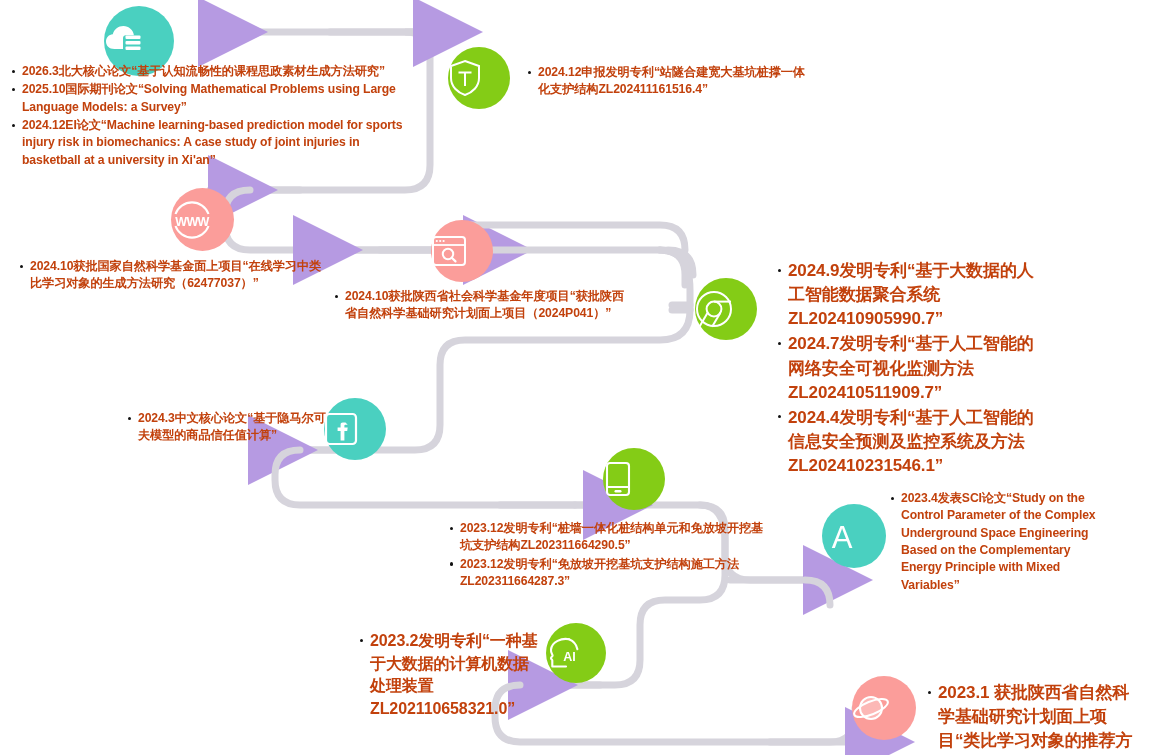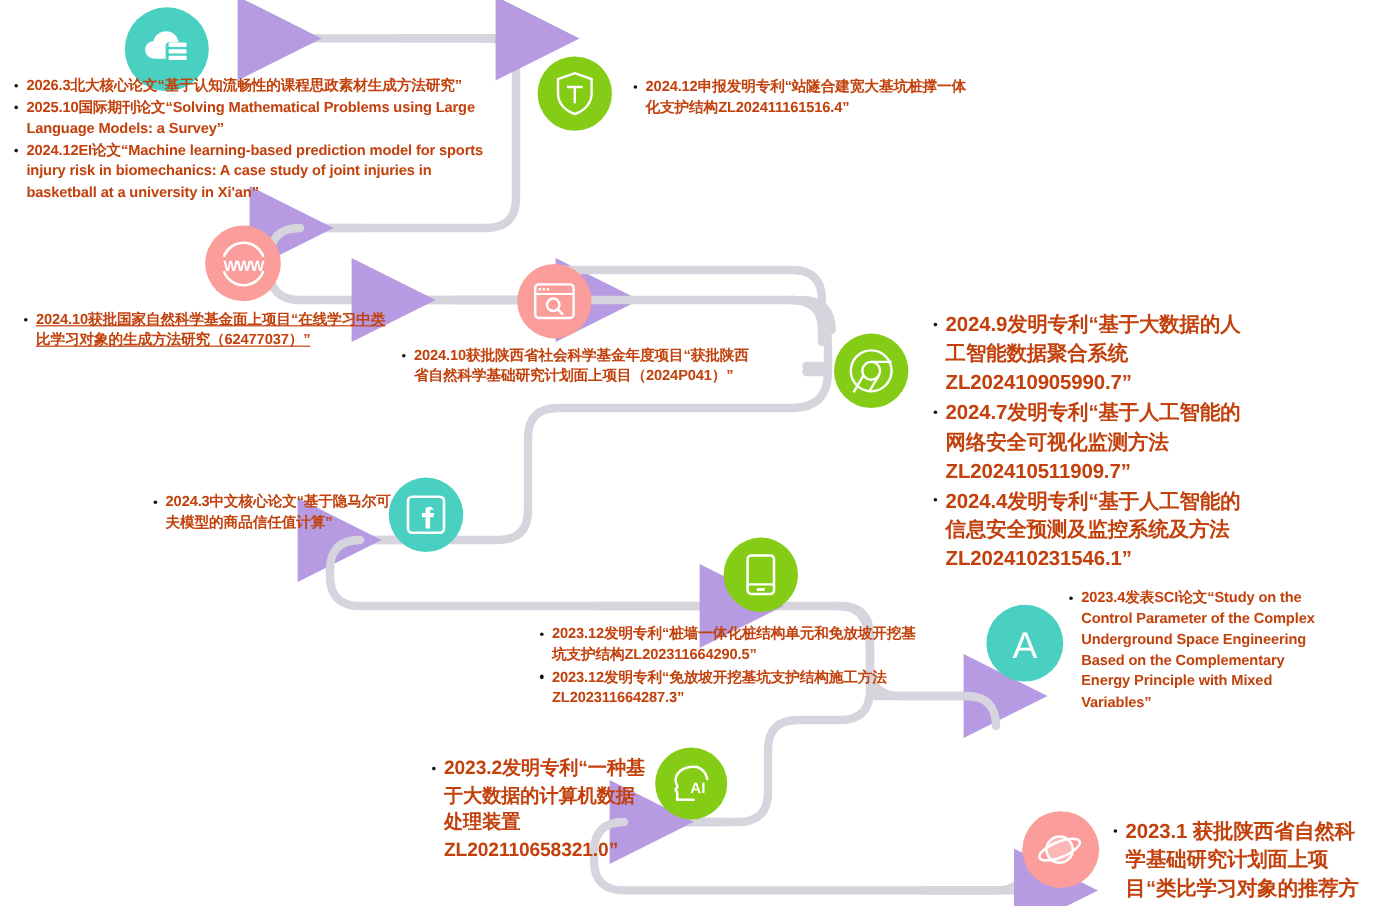--- a/index.html
+++ b/index.html
@@ -4,21 +4,21 @@
 <style>
   html,body{margin:0;padding:0;background:#ffffff;}
   body{
     font-family:"Liberation Sans","DejaVu Sans",sans-serif;
     width:1149px;height:755px;position:relative;overflow:hidden;
   }
   #stage{position:absolute;left:0;top:0;width:1149px;height:755px;}
   svg.paths{position:absolute;left:0;top:0;width:1149px;height:755px;pointer-events:none;}
   .node{
     position:absolute;border-radius:50%;
-    display:flex;align-items:center;justify-content:center;
+    display:flex;align-items:center;justify-content:flex-start;
   }
   .node svg{display:block;}
   .txt{
     position:absolute;
     font-weight:bold;
     color:#c2410c;
     line-height:1.42;
     letter-spacing:-0.1px;
   }
   .txt ul{margin:0;padding:0;list-style:none;}
@@ -185,21 +185,21 @@
       <li>2024.12EI论文“Machine learning-based prediction model for sports injury risk in biomechanics: A case study of joint injuries in basketball at a university in Xi'an”</li>
     </ul>
   </div>
 
   <div class="txt" style="left:528px;top:64px;width:280px;font-size:12.2px;">
     <ul>
       <li>2024.12申报发明专利“站隧合建宽大基坑桩撑一体化支护结构ZL202411161516.4”</li>
     </ul>
   </div>
 
-  <div class="txt" style="left:20px;top:258px;width:305px;font-size:12.2px;text-decoration:underline;">
+  <div class="txt" style="left:20px;top:258px;width:305px;font-size:12.2px;">
     <ul>
       <li>2024.10获批国家自然科学基金面上项目“在线学习中类比学习对象的生成方法研究（62477037）”</li>
     </ul>
   </div>
 
   <div class="txt" style="left:335px;top:288px;width:300px;font-size:12.2px;">
     <ul>
       <li>2024.10获批陕西省社会科学基金年度项目“获批陕西省自然科学基础研究计划面上项目（2024P041）”</li>
     </ul>
   </div>

